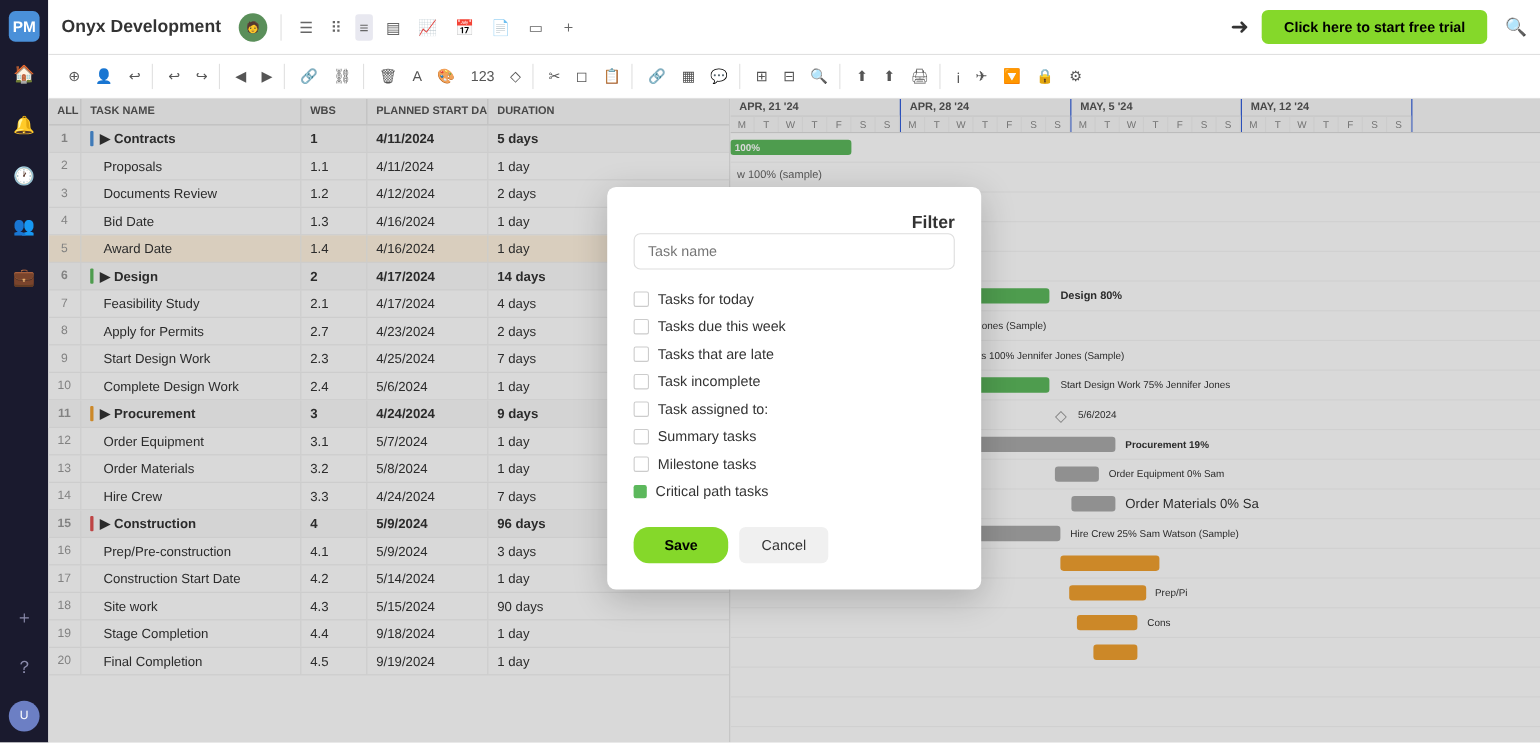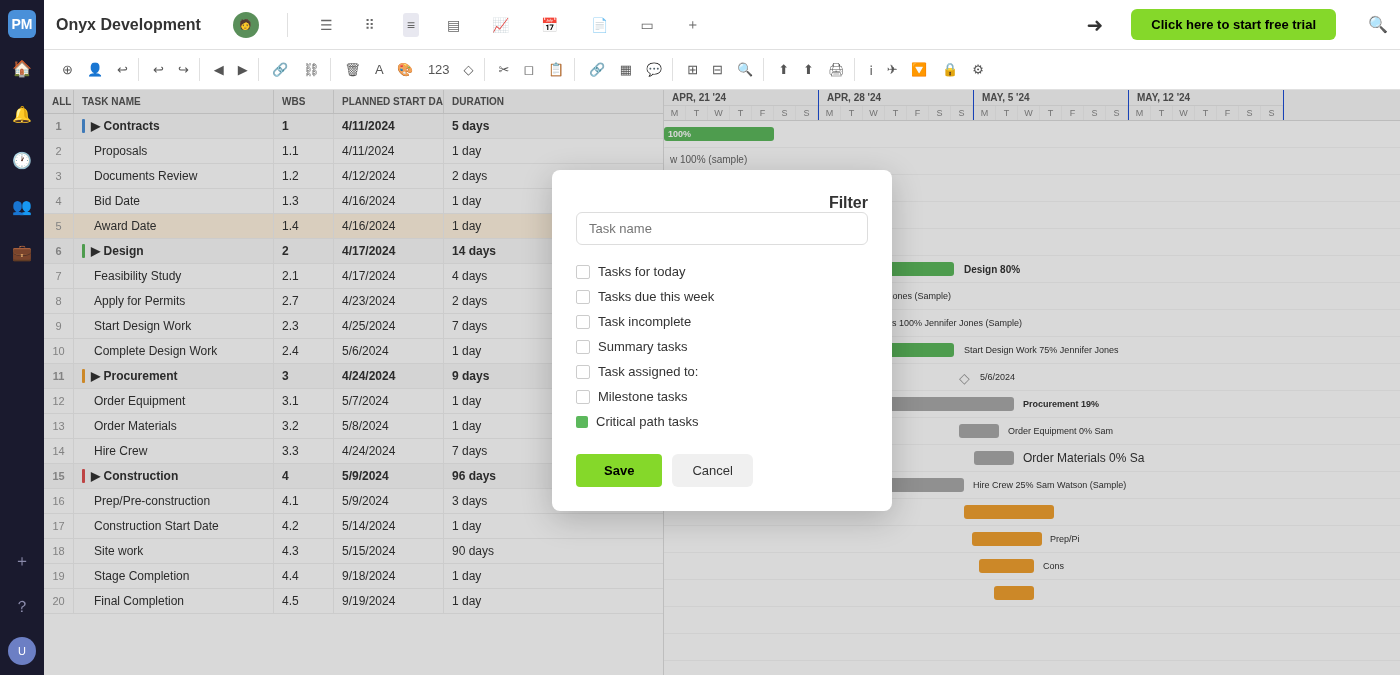--- a/index.html
+++ b/index.html
@@ -12,21 +12,21 @@
     .left-sidebar { width: 44px; background: #1a1a2e; display: flex; flex-direction: column; align-items: center; padding: 10px 0; gap: 14px; flex-shrink: 0; }
     .sidebar-logo { width: 28px; height: 28px; background: #4a90d9; border-radius: 6px; display: flex; align-items: center; justify-content: center; color: white; font-weight: bold; font-size: 14px; }
     .sidebar-icon { color: #8a8aaa; font-size: 16px; cursor: pointer; display: flex; align-items: center; justify-content: center; width: 32px; height: 32px; border-radius: 4px; }
     .sidebar-spacer { flex: 1; }
     .sidebar-avatar { width: 28px; height: 28px; border-radius: 50%; background: #6c7fc4; display: flex; align-items: center; justify-content: center; color: white; font-size: 11px; }
 
     
     .main-content { flex: 1; display: flex; flex-direction: column; background: white; }
 
     
-    .top-bar { height: 50px; background: white; border-bottom: 1px solid #e0e0e0; display: flex; align-items: center; padding: 0 12px; gap: 24px; }
+    .top-bar { height: 50px; background: white; border-bottom: 1px solid #e0e0e0; display: flex; align-items: center; padding: 0 12px; gap: 8px; }
     .project-title { font-size: 16px; font-weight: 600; color: #333; margin-right: 8px; }
     .project-avatar { width: 26px; height: 26px; border-radius: 50%; background: #5a8f5a; display: flex; align-items: center; justify-content: center; color: white; font-size: 10px; }
     .top-bar-divider { width: 1px; height: 24px; background: #e0e0e0; margin: 0 4px; }
     .top-bar-icon { color: #666; font-size: 14px; cursor: pointer; padding: 4px; border-radius: 3px; }
     .top-bar-icon.active { background: #e8e8f0; }
     .top-bar-spacer { flex: 1; }
     .cta-button { background: #85d82a; color: #000; font-weight: 700; font-size: 13px; padding: 8px 20px; border-radius: 6px; border: none; cursor: pointer; white-space: nowrap; }
     .cta-arrow { color: #333; font-size: 20px; margin-right: 4px; }
     .search-icon-top { color: #666; font-size: 16px; cursor: pointer; margin-left: 8px; }
 
@@ -76,21 +76,21 @@
     
     .modal-overlay { position: absolute; top: 0; left: 0; right: 0; bottom: 0; background: rgba(0,0,0,0.15); z-index: 100; display: flex; justify-content: center; align-items: flex-start; padding-top: 80px; }
     .filter-modal { background: white; border-radius: 8px; box-shadow: 0 8px 32px rgba(0,0,0,0.2); padding: 24px; width: 340px; }
     .filter-title { font-size: 16px; font-weight: 600; color: #333; margin-bottom: 0; text-align: right; }
     .filter-search { width: 100%; padding: 8px 12px; border: 1px solid #ddd; border-radius: 6px; font-size: 13px; color: #999; margin-bottom: 14px; outline: none; }
     .filter-item { display: flex; align-items: center; gap: 8px; padding: 5px 0; }
     .filter-checkbox { width: 14px; height: 14px; border: 1px solid #ccc; border-radius: 2px; flex-shrink: 0; cursor: pointer; }
     .filter-label { font-size: 13px; color: #333; }
     .filter-color-dot { width: 12px; height: 12px; border-radius: 2px; flex-shrink: 0; }
     .filter-actions { display: flex; gap: 10px; margin-top: 20px; }
-    .btn-save { background: #85d82a; color: #000; font-weight: 700; font-size: 13px; padding: 5px 28px; border-radius: 4px; border: none; cursor: pointer; }
+    .btn-save { background: #85d82a; color: #000; font-weight: 700; font-size: 13px; padding: 5px 28px; border-radius: 14px; border: none; cursor: pointer; }
     .btn-cancel { background: #f0f0f0; color: #333; font-size: 13px; padding: 9px 20px; border-radius: 6px; border: none; cursor: pointer; }
   </style>
 </head>
 <body>
 
 <div class="app-wrapper">
 
   <div class="left-sidebar">
     <div class="sidebar-logo">PM</div>
     <div class="sidebar-icon">🏠</div>
@@ -517,29 +517,33 @@
           <div class="filter-item">
             <div class="filter-checkbox"></div>
             <span class="filter-label">Tasks for today</span>
           </div>
           <div class="filter-item">
             <div class="filter-checkbox"></div>
             <span class="filter-label">Tasks due this week</span>
           </div>
           <div class="filter-item">
             <div class="filter-checkbox"></div>
+            <span class="filter-label">Tasks that are late</span>
+          </div>
+          <div class="filter-item">
+            <div class="filter-checkbox"></div>
             <span class="filter-label">Task incomplete</span>
           </div>
           <div class="filter-item">
             <div class="filter-checkbox"></div>
+            <span class="filter-label">Task assigned to:</span>
+          </div>
+          <div class="filter-item">
+            <div class="filter-checkbox"></div>
             <span class="filter-label">Summary tasks</span>
-          </div>
-          <div class="filter-item">
-            <div class="filter-checkbox"></div>
-            <span class="filter-label">Task assigned to:</span>
           </div>
           <div class="filter-item">
             <div class="filter-checkbox"></div>
             <span class="filter-label">Milestone tasks</span>
           </div>
           <div class="filter-item">
             <div class="filter-color-dot" style="background:#5cb85c;"></div>
             <span class="filter-label">Critical path tasks</span>
           </div>
 

